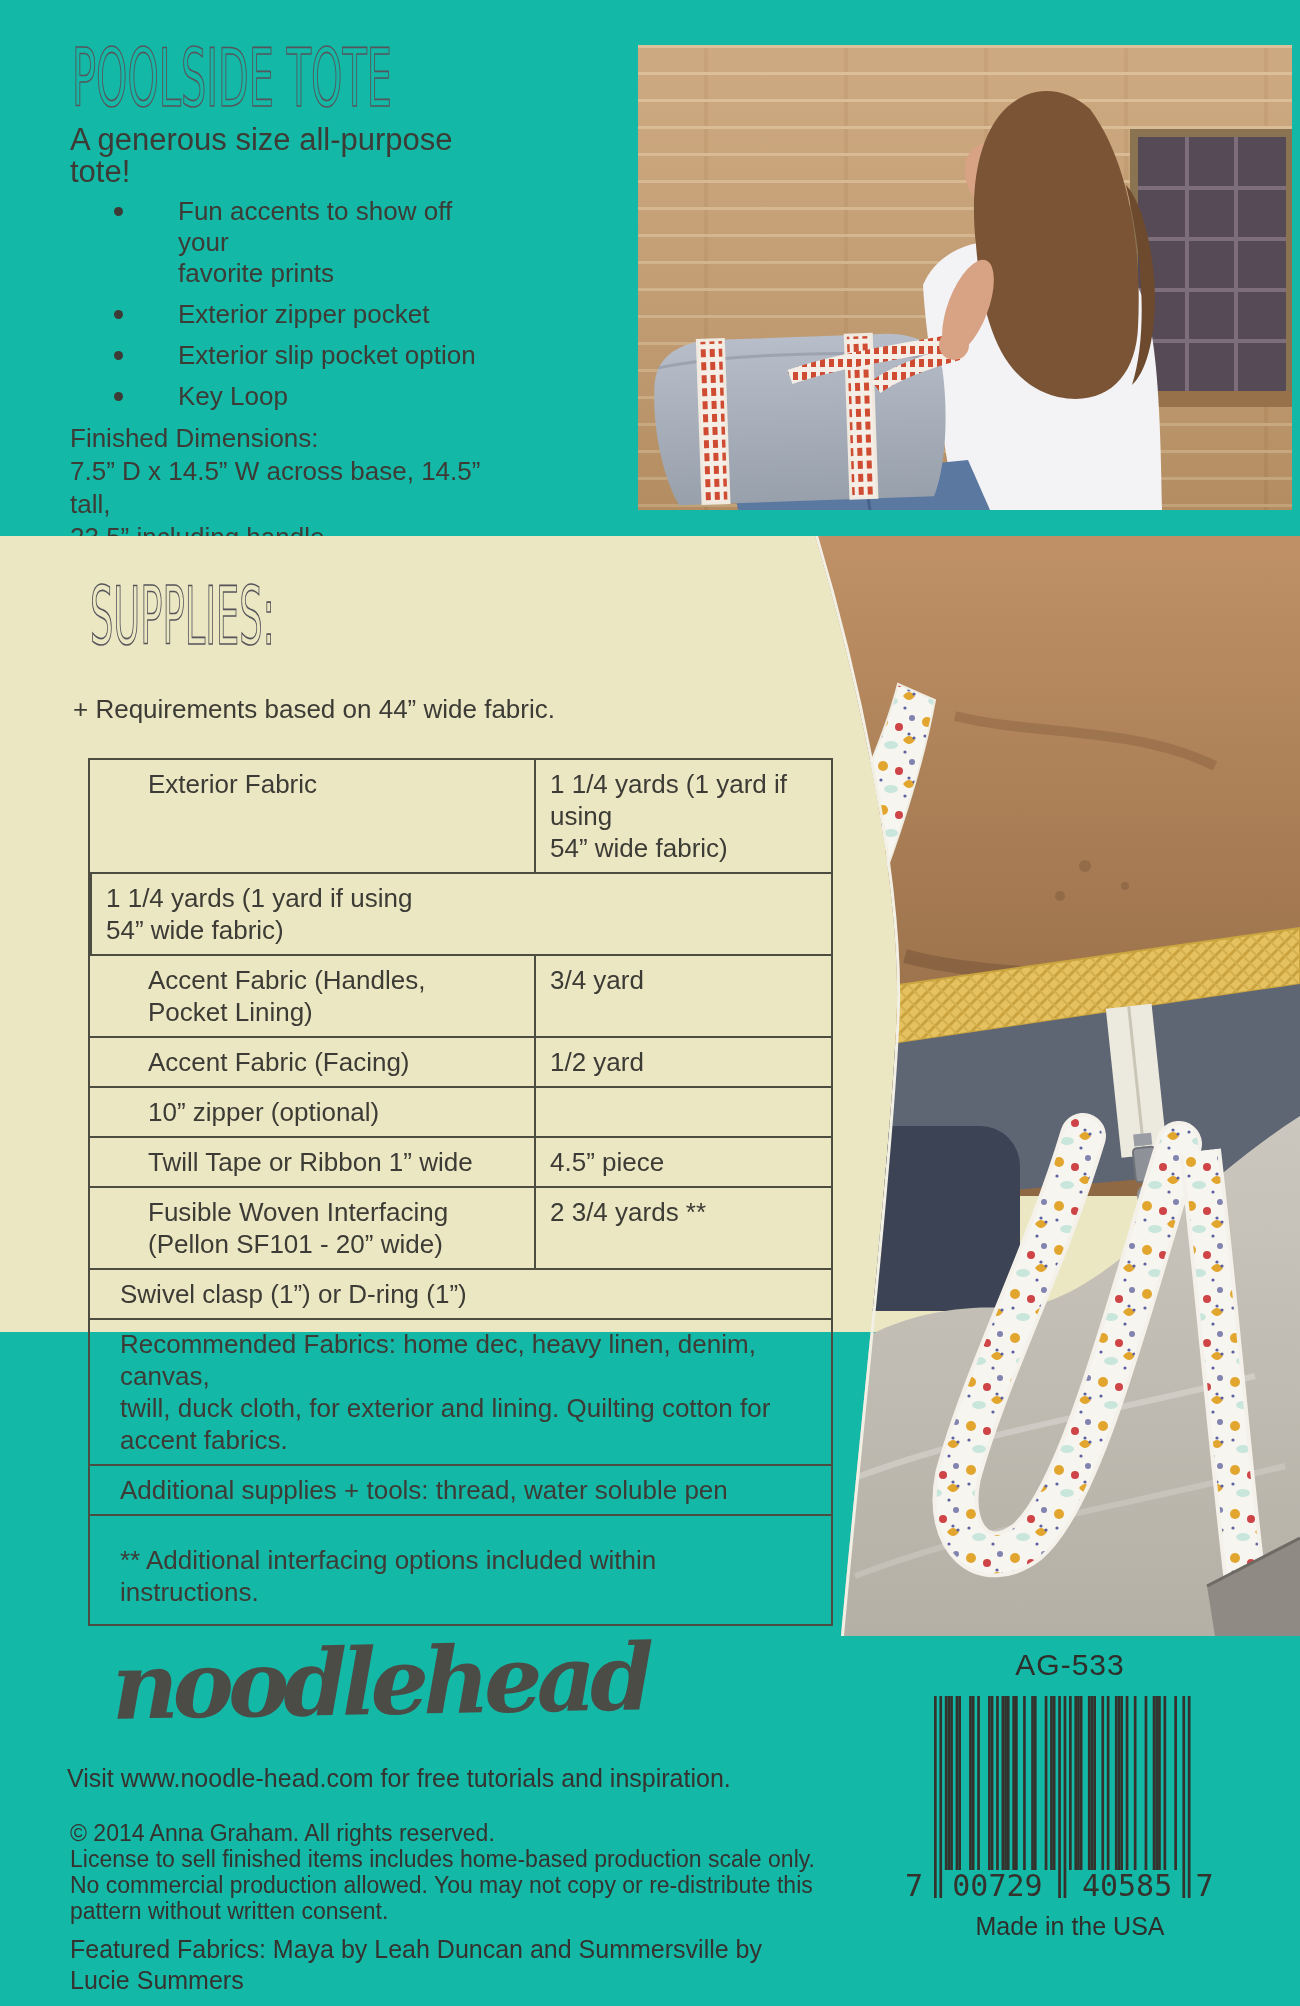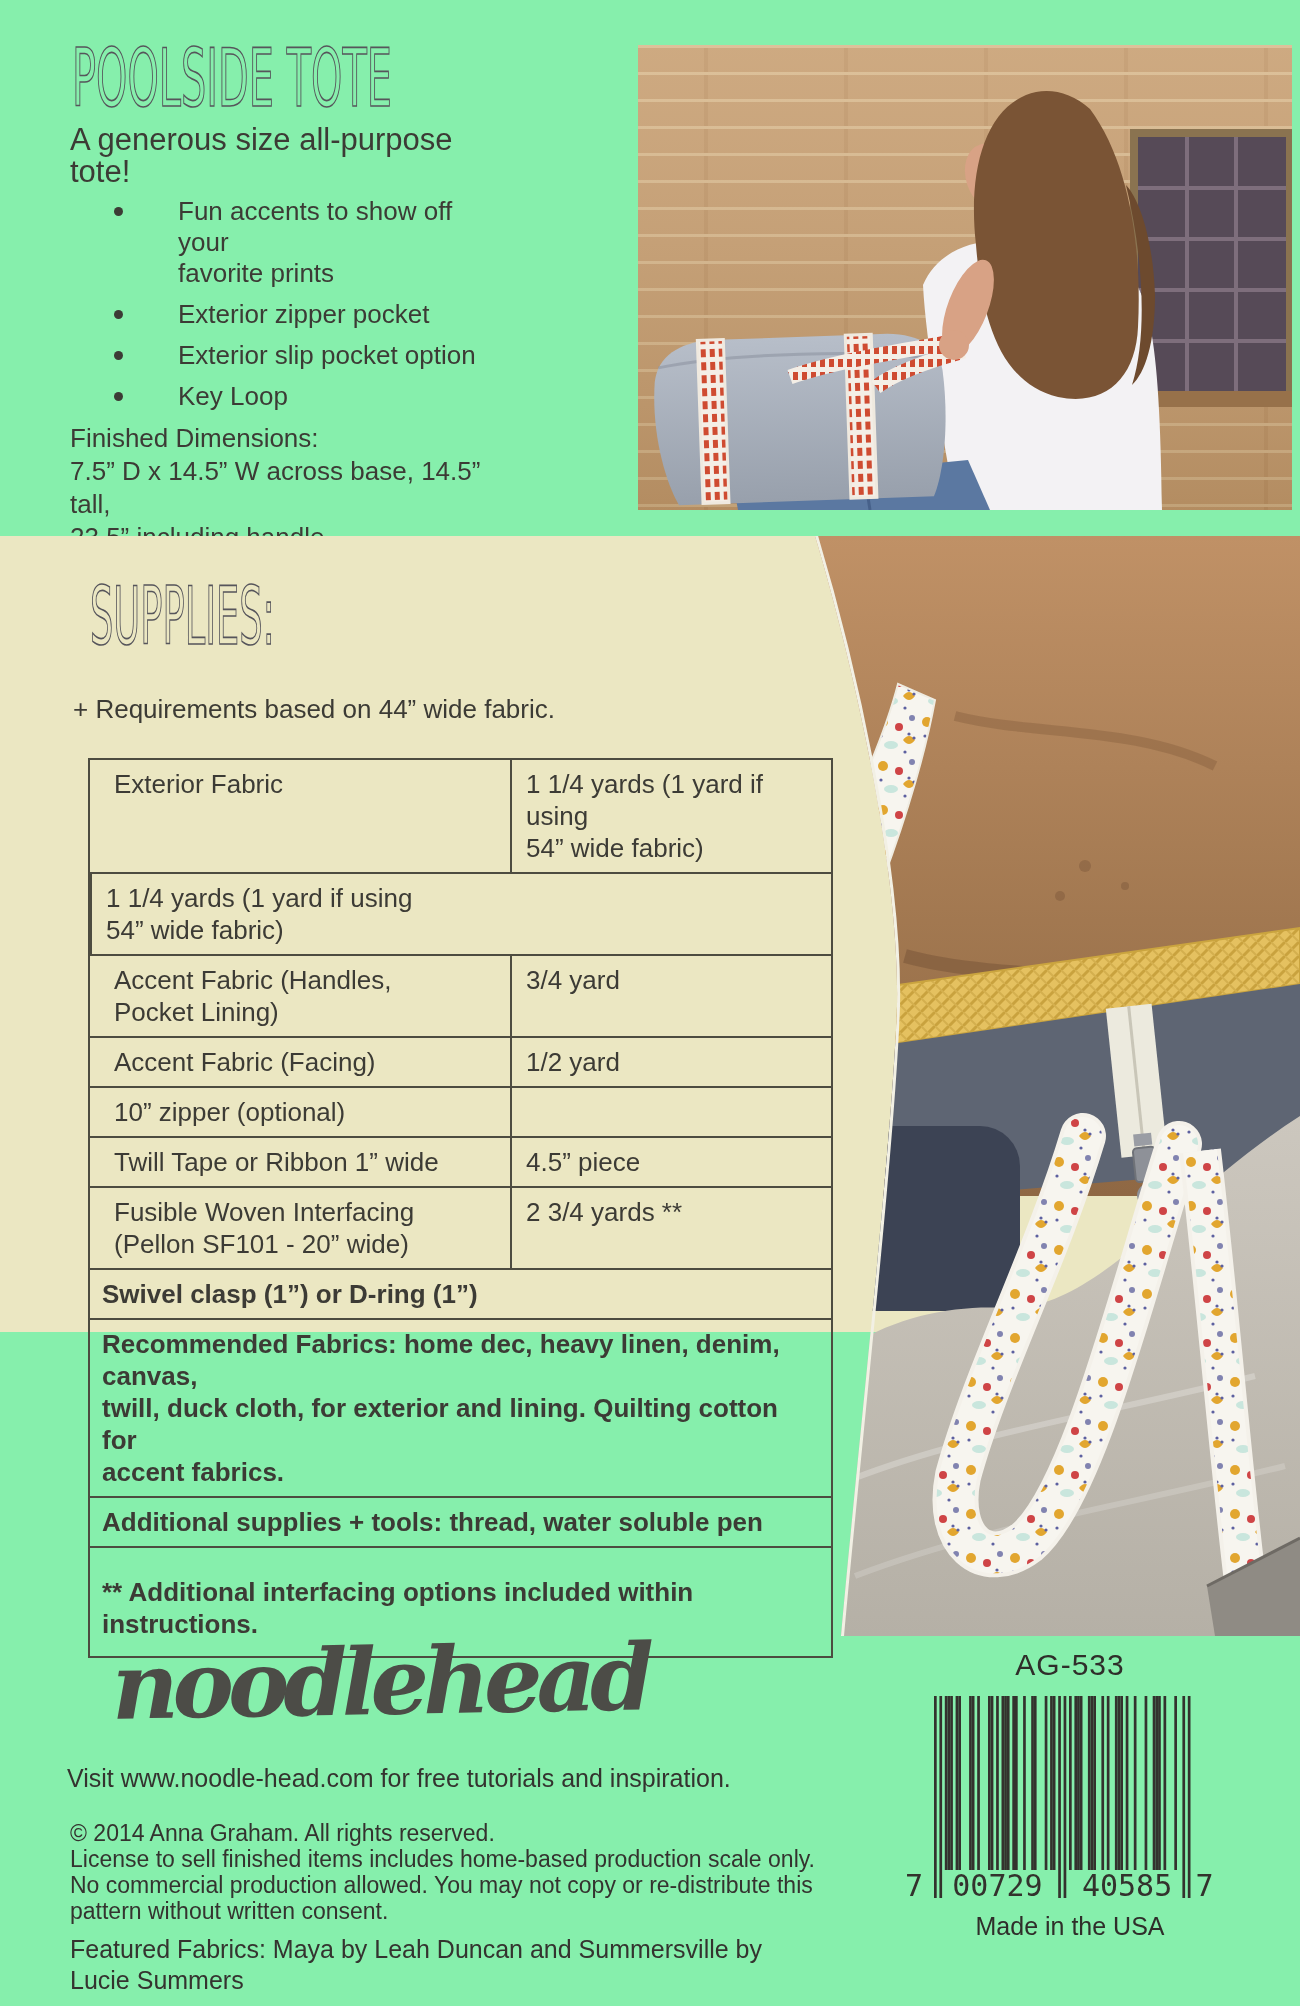--- a/index.html
+++ b/index.html
@@ -1,18 +1,18 @@
 <!DOCTYPE html>
 <html><head>
 <meta charset="utf-8">
 <style>
   html,body{margin:0;padding:0;background:#e8e8e8;}
   .page{
     position:relative; width:1300px; height:2006px; margin:0 auto;
-    background:#86efac; overflow:hidden;
+    background:#14b8a6; overflow:hidden;
     font-family:"Liberation Sans", sans-serif; color:#3c3b35;
   }
   .abs{position:absolute;}
   .pre{white-space:pre-line;}
 
   
   #top-text{left:70px; top:34px; width:445px;}
   .headline-svg text{
     font-family:"DejaVu Sans", sans-serif;
     fill:none; stroke:#56555b; stroke-width:1.7px;
@@ -32,23 +32,23 @@
   
   #cream{left:0; top:536px; width:1300px; height:796px; background:#ebe7c2;}
   #supplies-note{left:73px; top:158px; font-size:26px;}
   #supply-table{
     left:88px; top:222px; width:745px;
     border:2px solid #4d4c40; box-sizing:border-box;
     font-size:26px; line-height:32px;
   }
   .trow{display:flex; border-top:2px solid #4d4c40;}
   .trow:first-child{border-top:none;}
-  .c1{width:372px; padding:8px 24px; white-space:pre-line;}
+  .c1{width:372px; padding:8px 14px; white-space:pre-line;margin-left:44px;}
   .c2{flex:1; border-left:2px solid #4d4c40; padding:8px 14px; white-space:pre-line;}
-  .full{padding:8px 12px; white-space:pre-line;font-weight:bold;}
+  .full{padding:8px 30px; white-space:pre-line;}
   .row-star .full{padding-top:28px; padding-bottom:16px;}
 
   
   #top-photo{left:638px; top:45px; width:654px; height:465px;}
   #right-photo{left:655px; top:536px; width:645px; height:1100px;}
 
   
   #logo{
     left:110px; top:1628px; width:540px; text-align:center;
     font-family:"DejaVu Serif", serif; font-style:italic; font-weight:bold;

